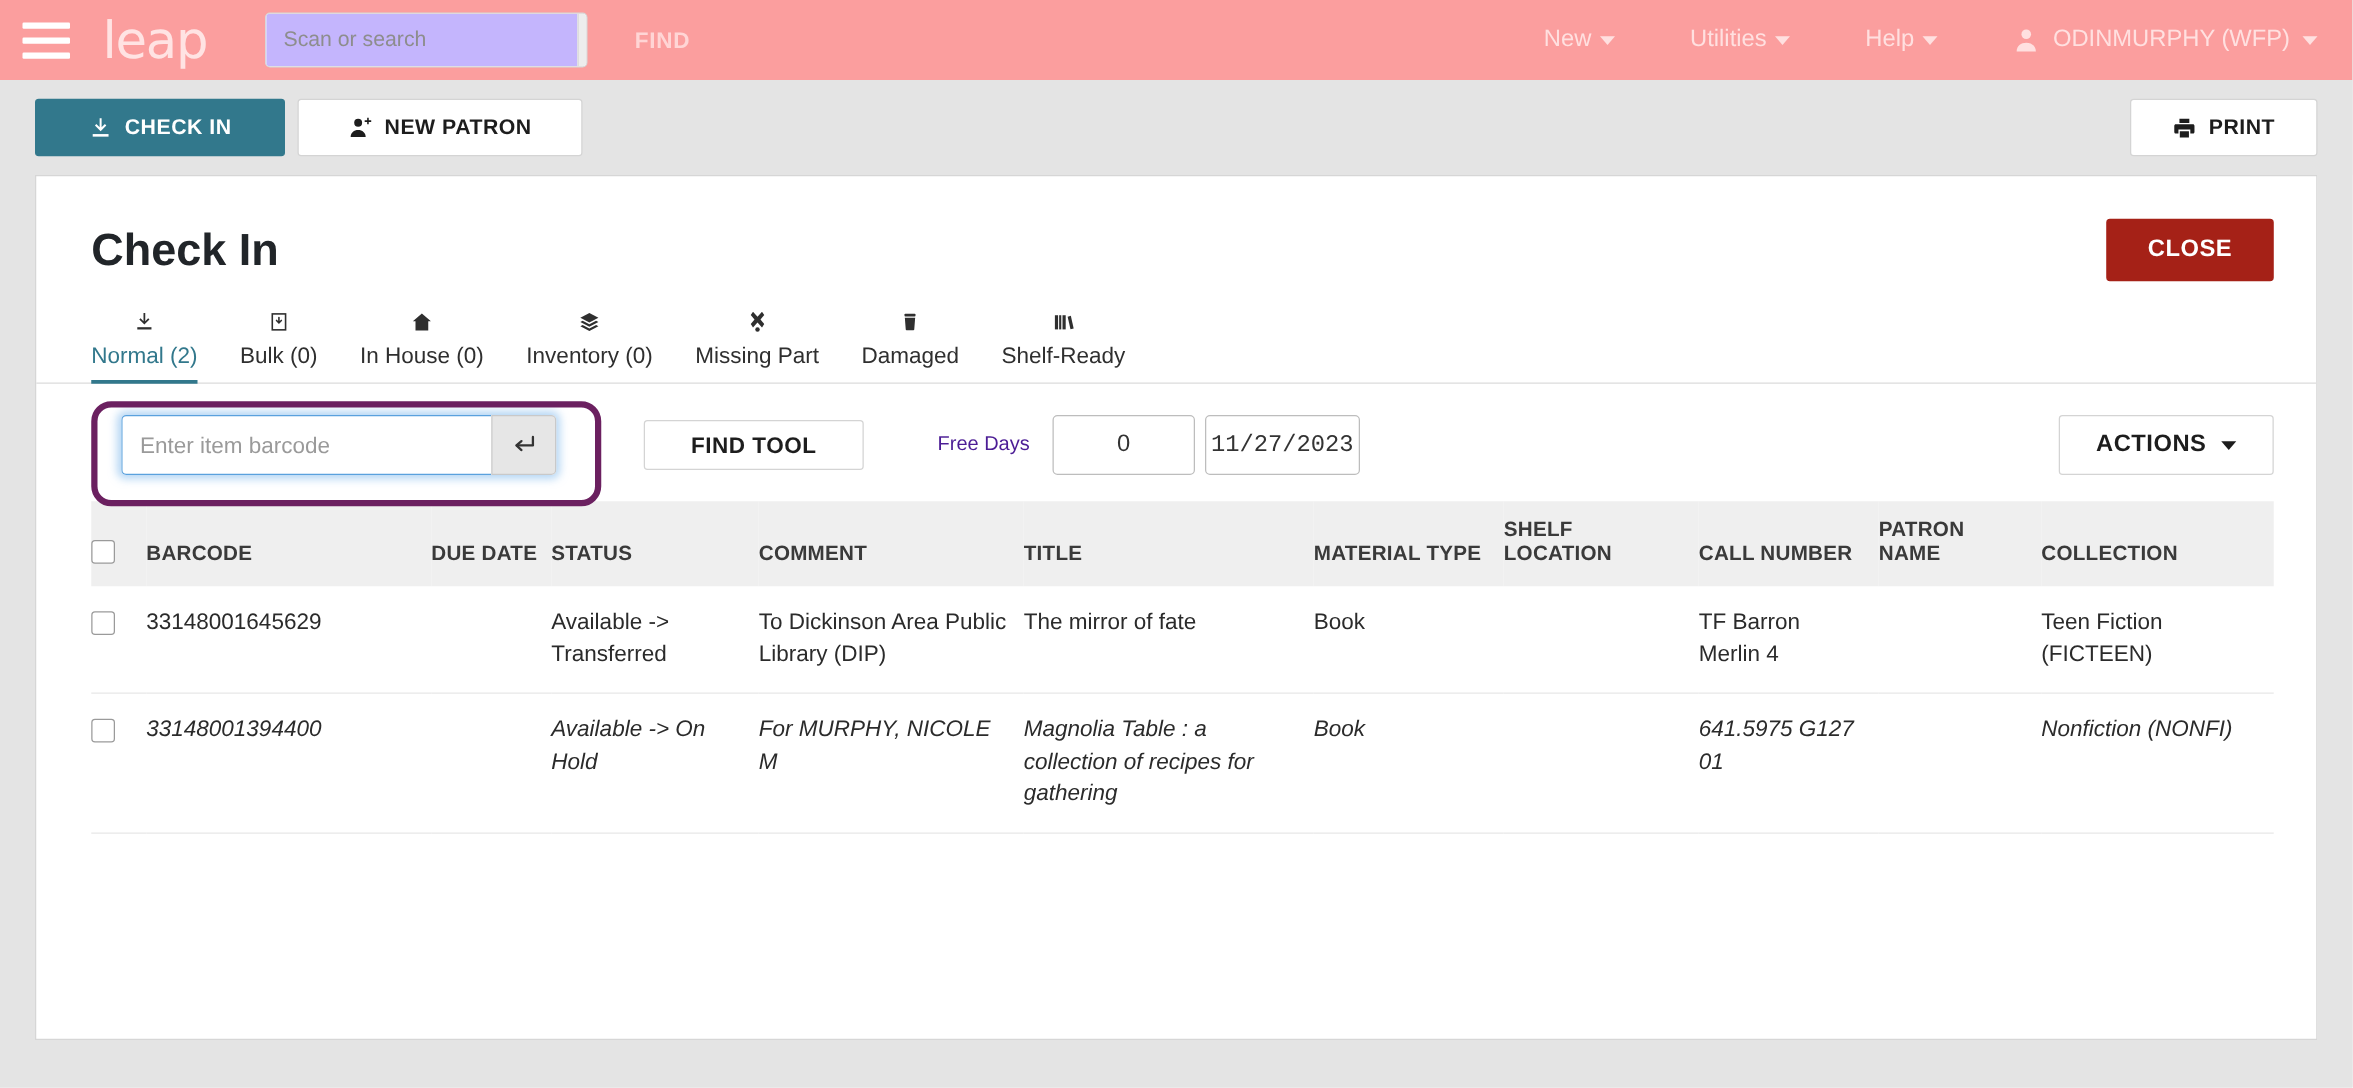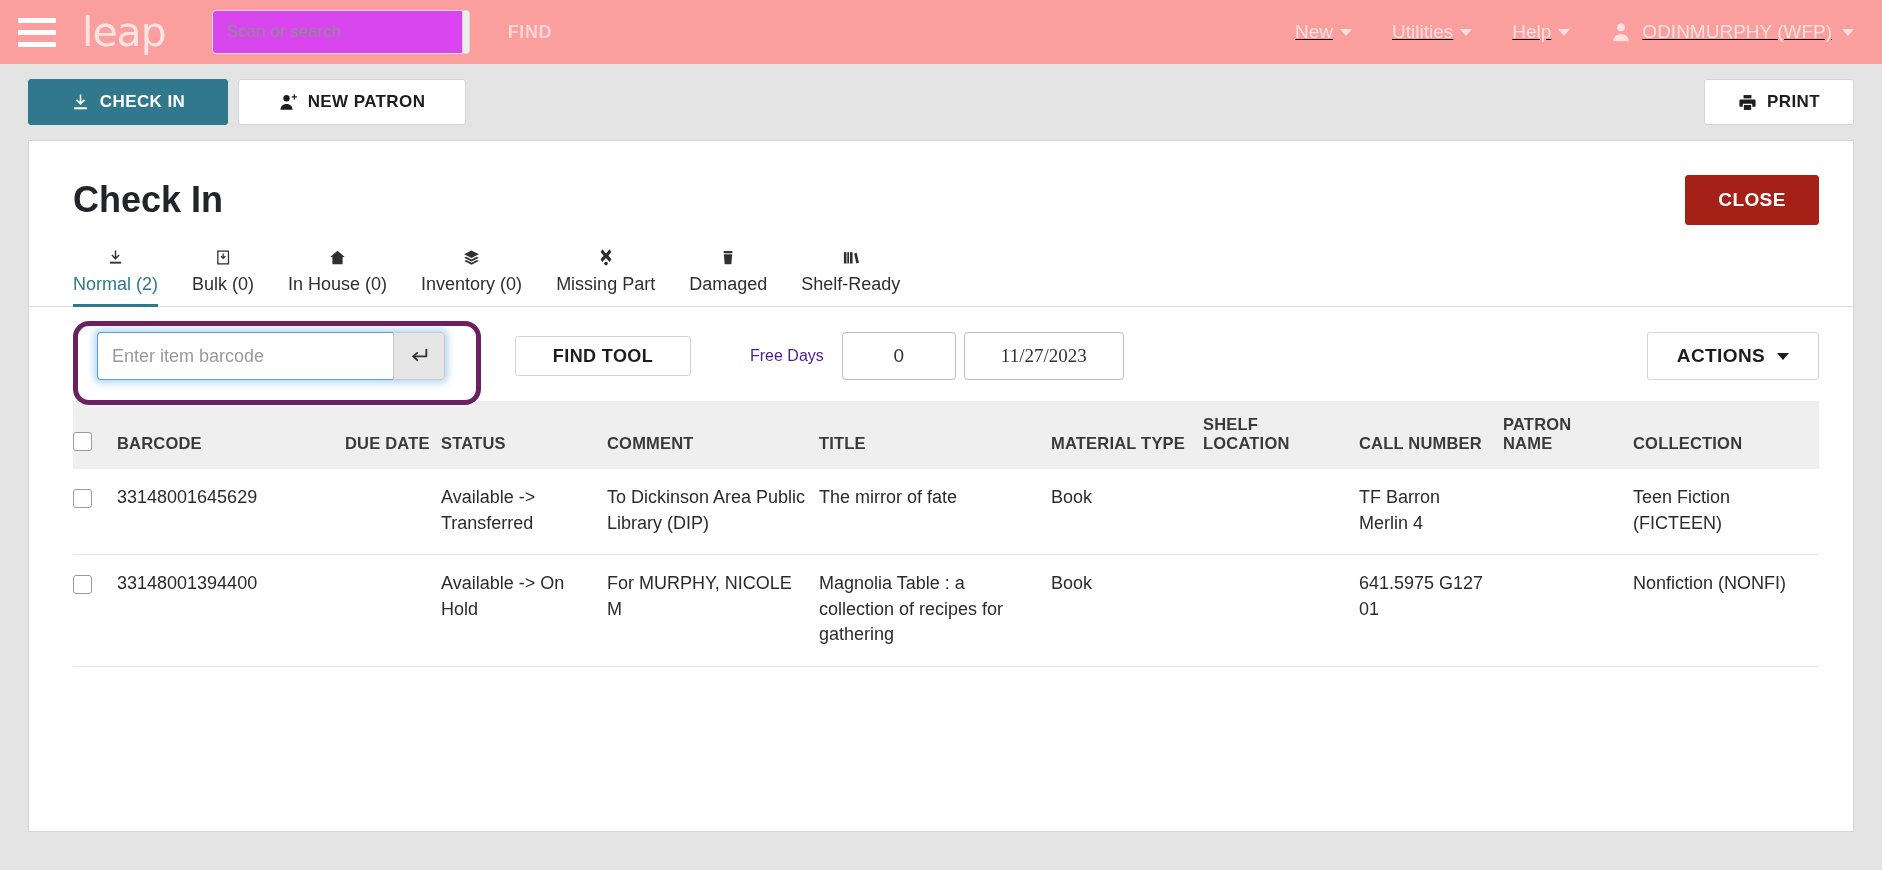--- a/index.html
+++ b/index.html
@@ -51,21 +51,21 @@
     overflow: hidden;
     background: #fff;
   }
   .search-input {
     flex: 1;
     border: none; outline: none;
     padding: 0 14px;
     font-size: 17px;
     color: #333;
     font-family: "Liberation Sans", sans-serif;
-    background: #d946ef;
+    background: #c4b5fd;
   }
   .search-input::placeholder { color: #8d8d8d; }
   .search-btn {
     width: 52px;
     background: #ededed;
     border: none;
     border-left: 1px solid #d8d8d8;
     cursor: pointer;
     display: flex; align-items: center; justify-content: center;
   }
@@ -74,23 +74,22 @@
     margin-left: 38px;
     color: #ffd5d5;
     font-weight: bold;
     font-size: 18px;
     letter-spacing: .6px;
   }
   .header-right {
     margin-left: auto;
     display: flex;
     align-items: center;
-    gap: 40px;
+    gap: 60px;
     padding-right: 6px;
-    text-decoration: underline;
   }
   .hdr-menu {
     color: #ffe0e0;
     font-size: 19px;
     cursor: pointer;
     display: flex; align-items: center; gap: 7px;
     white-space: nowrap;
   }
   .caret {
     width: 0; height: 0;
@@ -261,28 +260,28 @@
     border: 1px solid #bdbdbd;
     border-radius: 4px;
     text-align: center;
     font-size: 19px;
     color: #333;
     outline: none;
     font-family: "Liberation Sans", sans-serif;
   }
   .date-input {
     margin-left: 8px;
-    width: 160px; height: 48px;
+    width: 124px; height: 48px;
     border: 1px solid #bdbdbd;
     border-radius: 4px;
     text-align: center;
     font-size: 19px;
     color: #333;
     outline: none;
-    font-family: Liberation Serif, serif;
+    font-family: Liberation Mono, monospace;
   }
   .btn-actions {
     margin-left: auto;
     height: 48px;
     min-width: 172px;
     font-size: 19px;
     gap: 12px;
   }
 
   
@@ -303,21 +302,21 @@
     letter-spacing: .2px;
   }
   table.grid td {
     font-size: 18px;
     color: #2b2b2b;
     padding: 16px 10px 18px 0;
     vertical-align: top;
     border-bottom: 1px solid #e8e8e8;
     line-height: 1.42;
   }
-  table.grid tbody tr:last-child td { border-bottom: 1px solid #e8e8e8; }
+  table.grid tbody tr:last-child td { border-bottom: 1px solid #e8e8e8; font-style: italic; }
   .col-cb    { width: 44px; }
   .col-bc    { width: 228px; }
   .col-due   { width: 96px; }
   .col-stat  { width: 166px; }
   .col-com   { width: 212px; }
   .col-title { width: 232px; }
   .col-mat   { width: 152px; }
   .col-shelf { width: 156px; }
   .col-call  { width: 144px; }
   .col-pat   { width: 130px; }

